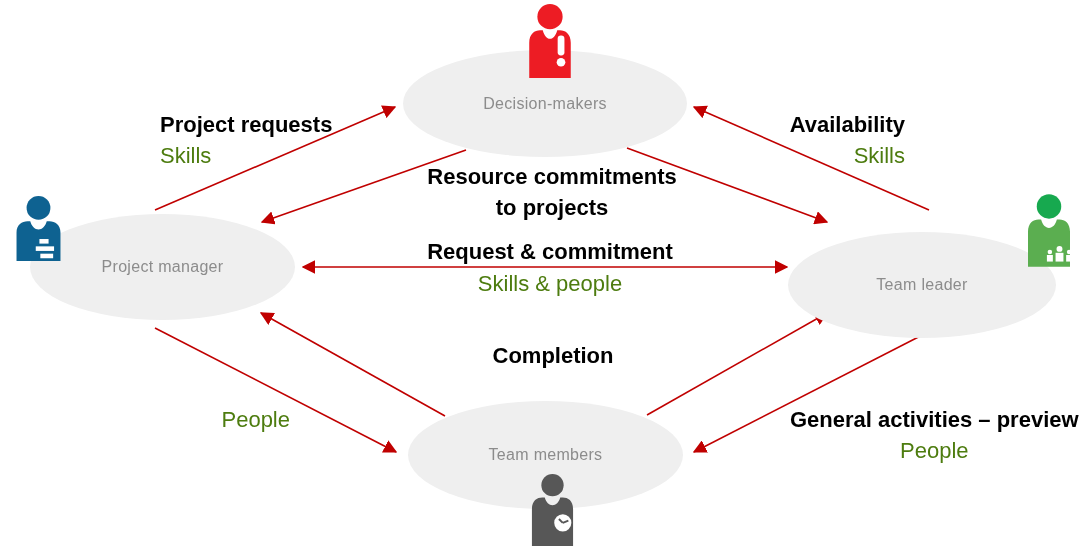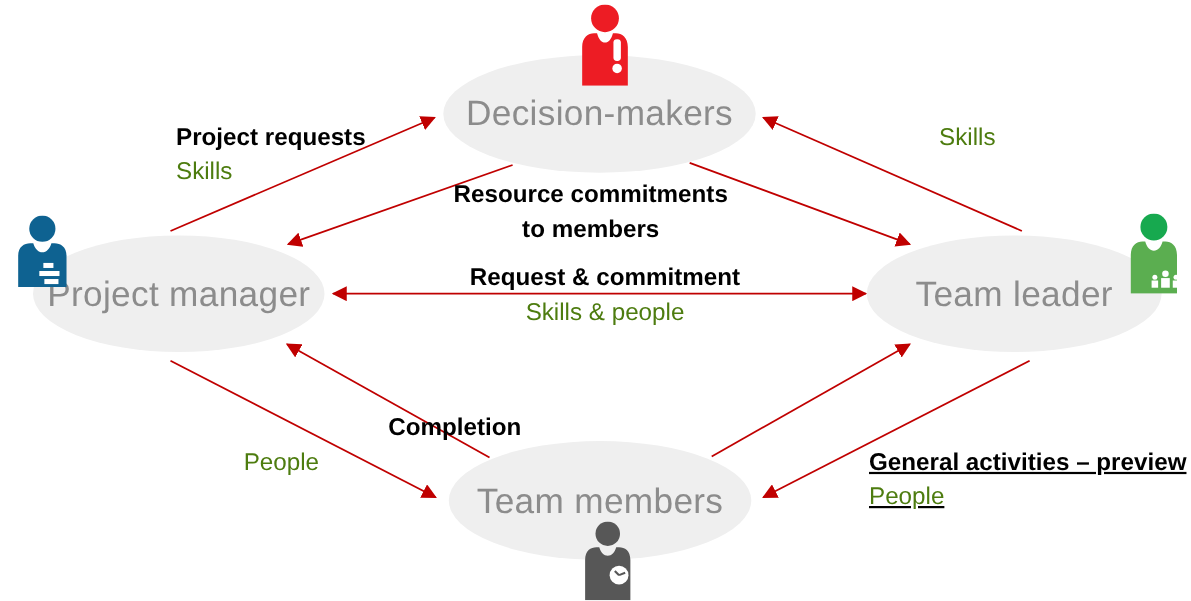--- a/index.html
+++ b/index.html
@@ -7,34 +7,34 @@
     position:relative; width:1083px; height:546px; background:#ffffff;
     overflow:hidden; font-family:"Liberation Sans", sans-serif;
   }
   .arrows { position:absolute; left:0; top:0; width:1083px; height:546px; }
   .node {
     position:absolute; background:#efefef; border-radius:50%;
     display:flex; align-items:center; justify-content:center;
   }
   .node-dm { left:403px; top:50px;  width:284px; height:107px; }
   .node-pm { left:30px;  top:214px; width:265px; height:106px;text-align:center; }
-  .node-tl { left:788px; top:214px; width:268px; height:106px;justify-content:center; }
+  .node-tl { left:788px; top:232px; width:268px; height:106px;justify-content:center; }
   .node-tm { left:408px; top:401px; width:275px; height:108px; }
-  .node-label { font-size:32px; font-weight:300; color:#8c8c8c; letter-spacing:0.3px; }
+  .node-label { font-size:16px; font-weight:300; color:#8c8c8c; letter-spacing:0.3px; }
   .edge-label { position:absolute; font-size:22px; line-height:31px; white-space:nowrap; }
   .edge-label .b { display:block; font-weight:700; color:#000000; }
   .edge-label .r { display:block; font-weight:400; color:#4d7c0f; }
   .lbl-project-requests  { left:160px; top:109px; text-align:left; }
   .lbl-availability      { right:178px; top:109px; text-align:right; }
-  .lbl-resource          { left:337px; top:161px; width:400px; text-align:center; }
+  .lbl-resource          { left:352px; top:161px; width:400px; text-align:center; }
   .lbl-request           { left:350px; top:236px; width:400px; text-align:center; }
   .lbl-skills-people     { left:350px; top:268px; width:400px; text-align:center; }
-  .lbl-completion        { left:353px; top:372px; width:400px; }
+  .lbl-completion        { left:353px; top:340px; width:400px; text-align:center; }
   .lbl-project-preview   { right:793px; top:404px; text-align:right; }
-  .lbl-general           { left:790px; top:404px; text-align:left;text-decoration:underline; }
+  .lbl-general           { left:790px; top:404px; text-align:center; }
   .icon { position:absolute; }
   .icon-dm { left:521px; top:4px;   width:58px; height:74px; }
   .icon-pm { left:9px;   top:196px; width:59px; height:65px; }
   .icon-tl { left:1021px;top:194px; width:56px; height:73px; }
   .icon-tm { left:525px; top:474px; width:55px; height:72px; }
 </style>
 </head>
 <body>
 
 <div class="canvas">
@@ -108,26 +108,27 @@
       <line x1="44" y1="57" x2="39.5" y2="52.5" stroke-width="2.2" stroke="#575757"></line>
     </g>
   </svg>
 
   <div class="edge-label lbl-project-requests">
     <span class="b">Project requests</span>
     <span class="r">Skills</span>
   </div>
 
   <div class="edge-label lbl-availability">
+    <span class="b">Availability</span>
     <span class="r">Skills</span>
   </div>
 
   <div class="edge-label lbl-resource">
     <span class="b">Resource commitments</span>
-    <span class="b">to members</span>
+    <span class="b">to projects</span>
   </div>
 
   <div class="edge-label lbl-request">
     <span class="b">Request &amp; commitment</span>
   </div>
   <div class="edge-label lbl-skills-people">
     <span class="r">Skills &amp; people</span>
   </div>
 
   <div class="edge-label lbl-completion">

